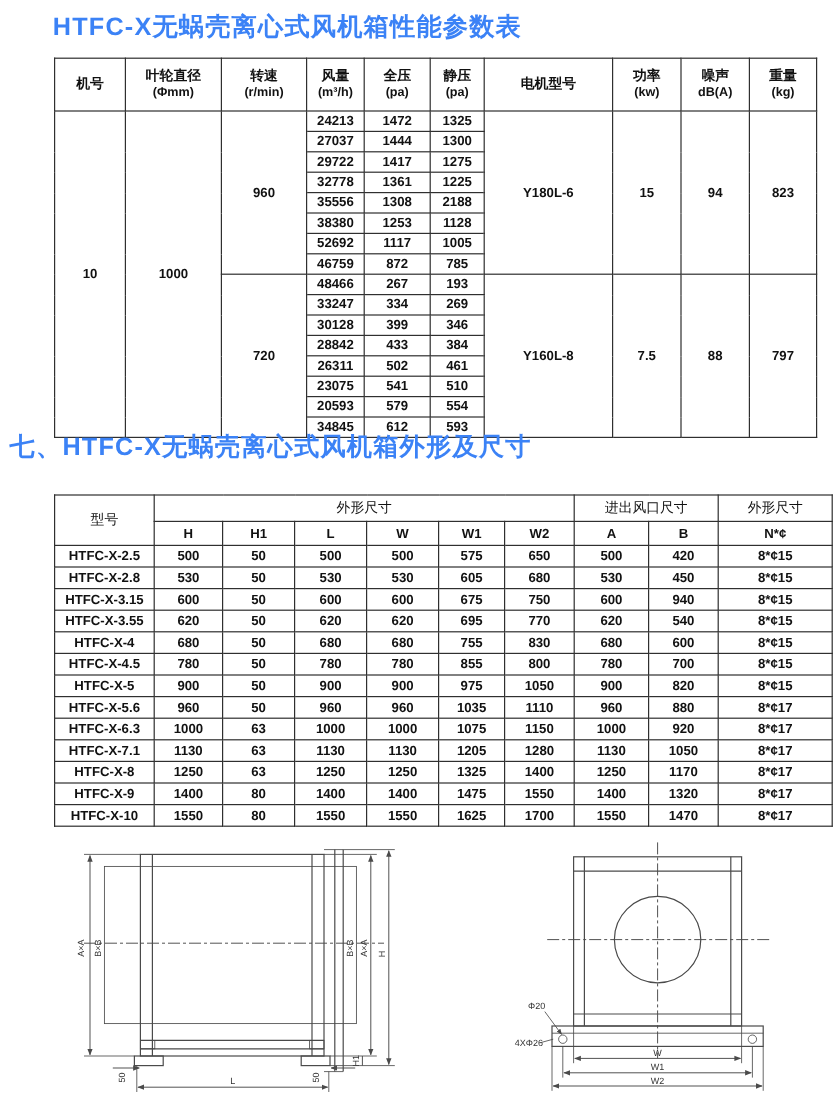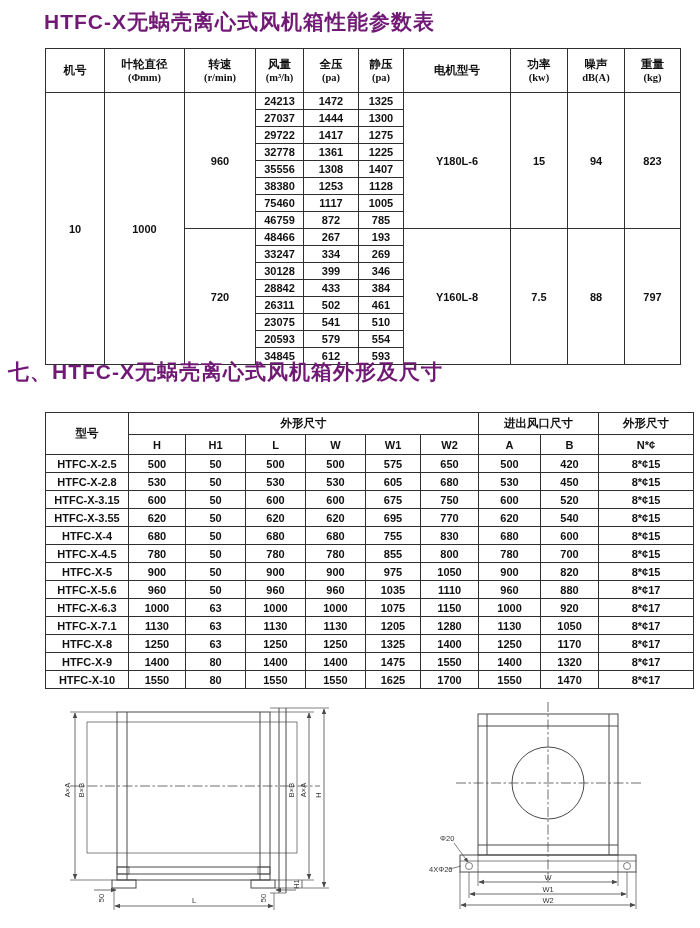--- a/index.html
+++ b/index.html
@@ -1,34 +1,34 @@
 <!DOCTYPE html>
 <html><head>
 <meta charset="utf-8">
 <style>
   * { margin:0; padding:0; box-sizing:border-box; }
   html,body { width:700px; height:928px; background:#ffffff; }
   body { position:relative; font-family:"Liberation Sans","DejaVu Sans",sans-serif; color:#111; }
 
-  .title { position:absolute; font-weight:700; font-size:21px; color:#701a75; letter-spacing:1px; white-space:nowrap; }
+  .title { position:absolute; font-weight:700; font-size:21px; color:#3b82f6; letter-spacing:1px; white-space:nowrap; }
   #title1 { left:44px; top:8px; }
   #title2 { left:8px;  top:358px; }
 
   table { border-collapse:collapse; table-layout:fixed; position:absolute; background:#fff; }
   th, td { border:1px solid #2f2f2f; text-align:center; vertical-align:middle; padding:0; overflow:hidden; }
 
   
   #perf { left:45px; top:48px; width:635px; }
   #perf th { height:44px; font-size:11.5px; font-weight:700; line-height:1.25; }
-  #perf th .sub { display:block; font-size:10.5px; font-weight:700;font-family:Liberation Serif, serif; }
+  #perf th .sub { display:block; font-size:10.5px; font-weight:700; }
   #perf td { height:17px; font-size:11px; font-weight:700;margin-top:31px; }
 
   
   #dims { left:45px; top:412px; width:648px; }
-  #dims thead tr.grp th { height:22px; font-size:11.5px; font-weight:700; }
+  #dims thead tr.grp th { height:22px; font-size:11.5px; font-weight:400; }
   #dims thead tr.sub th { height:20px; font-size:11px; font-weight:700; }
   #dims td { height:18px; font-size:11px; font-weight:700; }
 
   
   .drawing { position:absolute; }
   #side-view  { left:52px;  top:690px; }
   #front-view { left:428px; top:690px; }
   svg line, svg path, svg rect, svg circle { stroke:#4a4a4a; fill:none; stroke-width:1; }
   svg .thin { stroke-width:0.7; }
   svg .dim  { stroke-width:0.8; }
@@ -92,29 +92,29 @@
         <td>1275</td>
       </tr>
       <tr>
         <td>32778</td>
         <td>1361</td>
         <td>1225</td>
       </tr>
       <tr>
         <td>35556</td>
         <td>1308</td>
-        <td>1407</td>
+        <td>2188</td>
       </tr>
       <tr>
         <td>38380</td>
         <td>1253</td>
         <td>1128</td>
       </tr>
       <tr>
-        <td>75460</td>
+        <td>52692</td>
         <td>1117</td>
         <td>1005</td>
       </tr>
       <tr>
         <td>46759</td>
         <td>872</td>
         <td>785</td>
       </tr>
       <tr>
         <td rowspan="8">720</td>
@@ -225,21 +225,21 @@
       </tr>
       <tr>
         <td>HTFC-X-3.15</td>
         <td>600</td>
         <td>50</td>
         <td>600</td>
         <td>600</td>
         <td>675</td>
         <td>750</td>
         <td>600</td>
-        <td>520</td>
+        <td>940</td>
         <td>8*¢15</td>
       </tr>
       <tr>
         <td>HTFC-X-3.55</td>
         <td>620</td>
         <td>50</td>
         <td>620</td>
         <td>620</td>
         <td>695</td>
         <td>770</td>

